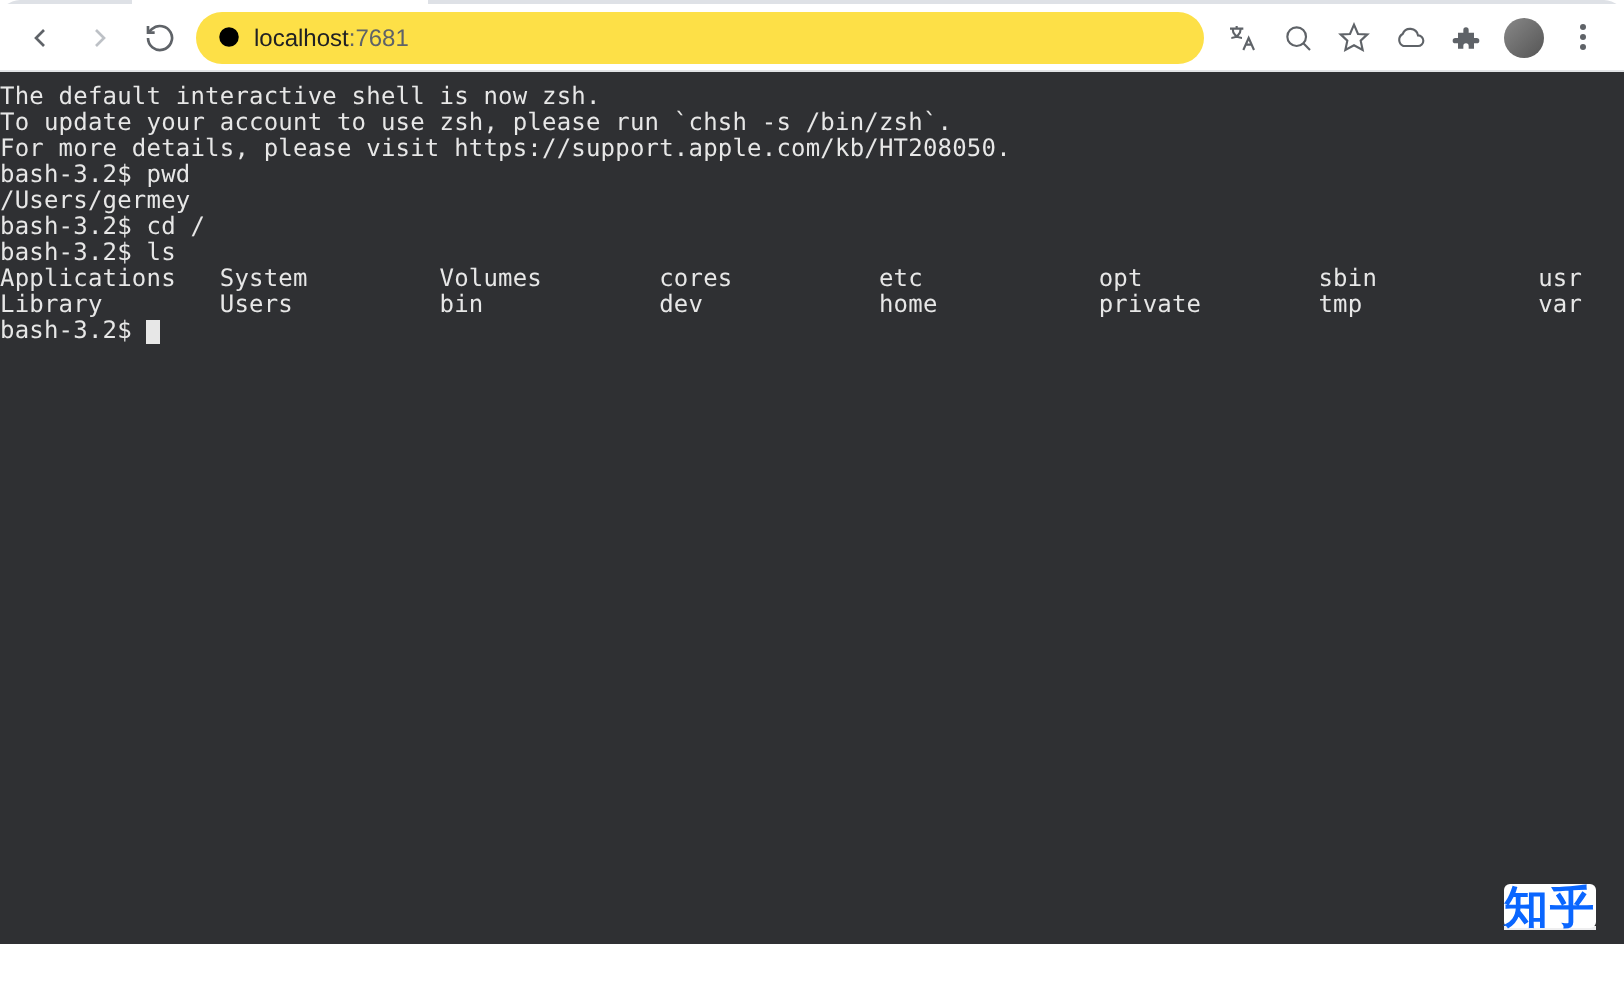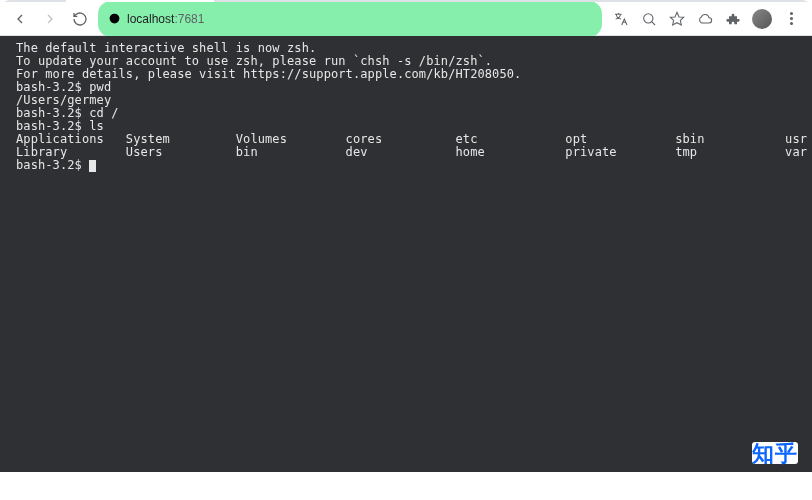--- a/index.html
+++ b/index.html
@@ -8,33 +8,33 @@
     
     .tabstrip { height: 30px; background: #dee1e6; display: flex; align-items: flex-end; padding-left: 66px; position: relative; margin-top: -28px; }
     .tab { height: 28px; background: #fff; border-radius: 8px 8px 0 0; display: flex; align-items: center; padding: 0 10px; gap: 6px; font-size: 11px; color: #333; width: 148px; }
     .newtab { width: 26px; text-align: center; color: #5f6368; font-size: 15px; }
     
     
     .toolbar { height: 34px; background: #fff; border-bottom: 1px solid #e1e3e6; display: flex; align-items: center; padding: 0 8px; gap: 6px; }
     .nav-btn { width: 24px; height: 24px; display: flex; align-items: center; justify-content: center; color: #5f6368; cursor: pointer; }
     .nav-btn.disabled { color: #bdc1c6; }
     .nav-btn svg { width: 16px; height: 16px; stroke: currentColor; fill: none; stroke-width: 2; }
-    .omnibox { flex: 1; height: 36px; background: #86efac; border-radius: 13px; display: flex; align-items: center; padding: 0 10px; gap: 6px; font-size: 12px; color: #5f6368; }
+    .omnibox { flex: 1; height: 26px; background: #fde047; border-radius: 13px; display: flex; align-items: center; padding: 0 10px; gap: 6px; font-size: 12px; color: #5f6368; }
     .omnibox .host { color: #202124; }
     .right-icons { display: flex; align-items: center; gap: 10px; padding: 0 4px; }
     .right-icons .ico { width: 18px; height: 18px; color: #5f6368; display: flex; align-items: center; justify-content: center; }
     .right-icons svg { width: 16px; height: 16px; stroke: currentColor; fill: none; stroke-width: 1.6; }
     .avatar { width: 20px; height: 20px; border-radius: 50%; background: linear-gradient(135deg, #888, #555); }
     .kebab { display: flex; flex-direction: column; gap: 2px; }
     .kebab span { width: 3px; height: 3px; background: #5f6368; border-radius: 50%; }
     
     
-    .terminal { background: #2f3033; color: #e7e7e7; height: calc(500px - 30px - 34px); padding: 6px 16px; font-family: "Menlo", "Consolas", monospace; font-size: 12px; line-height: 13px; white-space: pre; overflow: hidden; position: relative; letter-spacing: 0.1px; }
+    .terminal { background: #2f3033; color: #e7e7e7; height: calc(500px - 30px - 34px); padding: 6px 0; font-family: "Menlo", "Consolas", monospace; font-size: 12px; line-height: 13px; white-space: pre; overflow: hidden; position: relative; letter-spacing: 0.1px; }
     .cursor { display: inline-block; width: 6.5px; height: 12px; background: #e7e7e7; vertical-align: text-bottom; }
-    .watermark { position: absolute; bottom: 8px; right: 14px; color: rgba(255,255,255,0.92); font-family: -apple-system, sans-serif; font-size: 24px; font-weight: 700; display: flex; align-items: center; gap: 8px; letter-spacing: 1px; }
+    .watermark { position: absolute; bottom: 8px; right: 14px; color: rgba(255,255,255,0.92); font-family: -apple-system, sans-serif; font-size: 24px; font-weight: 700; display: flex; align-items: center; gap: 8px; letter-spacing: 1px; text-decoration: underline; }
     .wm-logo { font-size: 22px; background: #fff; color: #0a66ff; width: 46px; height: 22px; display: inline-flex; align-items: center; justify-content: center; border-radius: 3px; font-weight: 900; }
   </style>
 </head>
 <body>
 
 <div class="tabstrip">
 
   <div class="tab">
     
     

